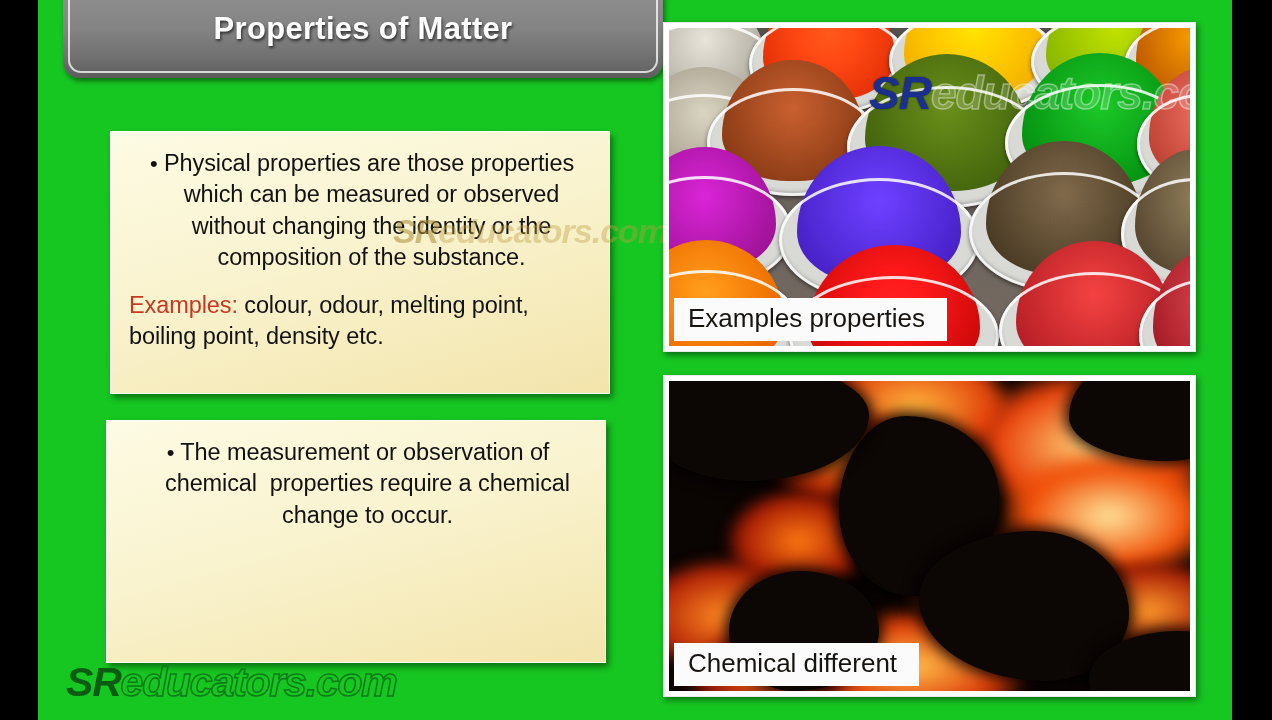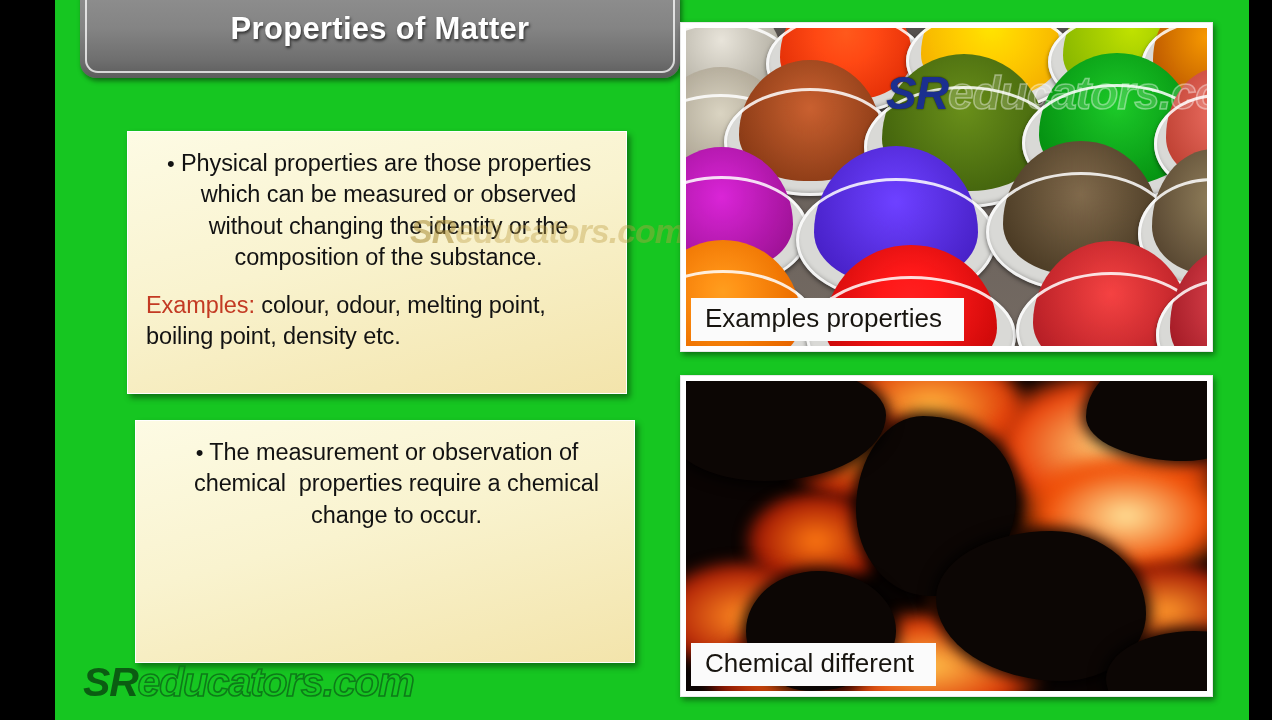--- a/index.html
+++ b/index.html
@@ -17,21 +17,20 @@
     background: #000;
   }
 
   
   .slide {
     position: absolute;
     left: 38px; top: 0;
     width: 1194px; height: 720px;
     background: #16c621;
     overflow: hidden;
-    margin-left: 17px;
   }
 
   
   .title-bar {
     position: absolute;
     left: 25px; top: -6px;
     width: 600px; height: 84px;
     background: linear-gradient(180deg, #8e8e8e 0%, #848484 40%, #6f6f6f 78%, #5c5c5c 100%);
     border-radius: 0 0 16px 16px;
     box-shadow: 2px 3px 5px rgba(0,0,0,0.45);
@@ -60,21 +59,21 @@
   .textbox {
     position: absolute;
     background: linear-gradient(165deg, #fdfbe4 0%, #f9f3cf 45%, #f3e4ab 100%);
     border: 1px solid #ffffff;
     box-shadow: 3px 4px 6px rgba(0,0,0,0.42);
     box-sizing: border-box;
     padding: 16px 14px 12px 18px;
     overflow: hidden;
   }
   #box-physical { left: 72px; top: 131px; width: 500px; height: 263px; }
-  #box-chemical { left: 80px; top: 420px; width: 500px; height: 243px; }
+  #box-chemical { left: 68px; top: 420px; width: 500px; height: 243px; }
 
   .para {
     color: #121212;
     font-size: 23.5px;
     line-height: 1.33;
     margin: 0;
     letter-spacing: -0.1px;
   }
   .para.bulleted { padding-left: 19px; text-indent: -19px; text-align: center; }
   .bullet { font-size: 22px; }

